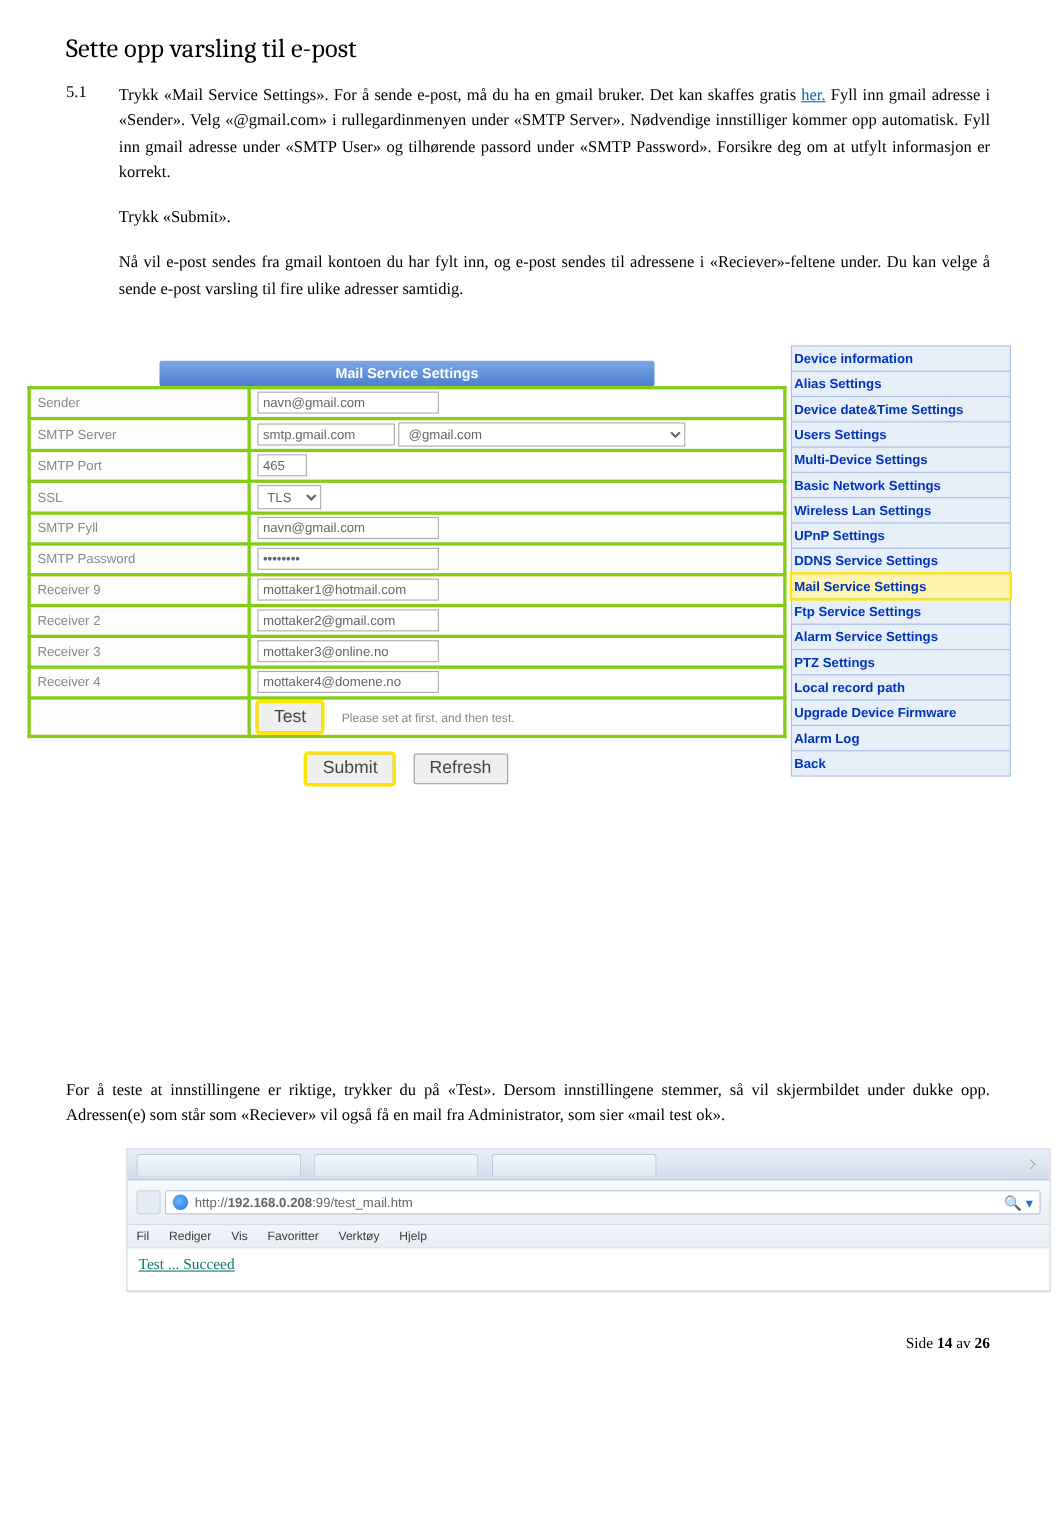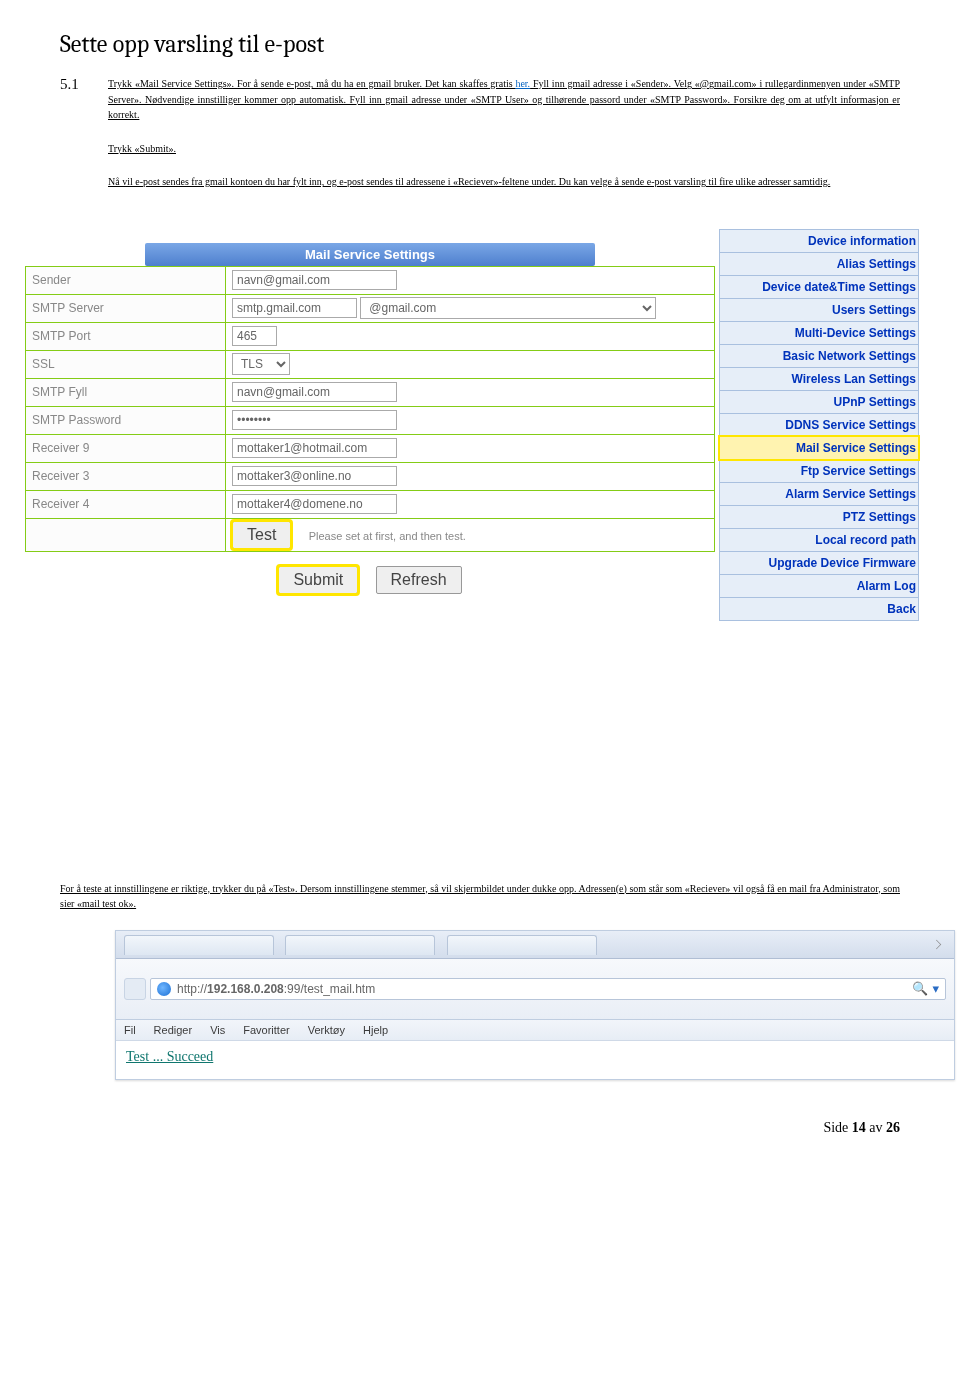--- a/index.html
+++ b/index.html
@@ -21,25 +21,24 @@
     display: flex;
     margin-bottom: 18px;
     justify-content: flex-end;
   }
   .num {
     width: 48px;
     flex-shrink: 0;
     font-size: 15px;
   }
   .para {
-    font-size: 10px;
+    font-size: 15px;
     line-height: 1.55;
     text-align: justify;
     margin-bottom: 18px;
-    text-decoration: underline;
   }
   a.link { color: #0563c1; text-decoration: underline; }
 
   
   .screenshot {
     margin: 12px 0 0 -40px;
     font-family: Arial, sans-serif;
     font-size: 12px;
     color: #333;
     background: #fff;
@@ -60,21 +59,21 @@
     padding: 4px 0;
     border-radius: 2px;
     width: 450px;
     margin: 10px auto 0 auto;
   }
   .form-table {
     border-collapse: collapse;
     width: 100%;
   }
   .form-table td {
-    border: 1px solid #84cc16;
+    border: 3px solid #84cc16;
     padding: 2px 6px;
     vertical-align: middle;
     height: 28px;
   }
   .form-table td.label {
     width: 200px;
     background: #fcfcfc;
     color: #888;
   }
   .form-table input[type=text], .form-table input[type=password], .form-table select {
@@ -124,21 +123,21 @@
     width: 200px;
     flex-shrink: 0;
     padding-top: 2px;
   }
   .sidebar-item {
     border: 1px solid #a9c0df;
     background: #e6eef8;
     color: #0033bb;
     font-weight: bold;
     font-size: 12px;
-    text-align: right;
+    text-align: left;
     padding: 4px 2px;
     margin-bottom: -1px;
     cursor: pointer;
   }
   .sidebar-item.active {
     background: #fff3b0;
     outline: 2px solid #ffe600;
     outline-offset: -1px;
     position: relative;
     z-index: 1;
@@ -175,21 +174,21 @@
     background: linear-gradient(#f2f6fb, #dee7f2);
     border: 1px solid #b7c5d9;
     border-bottom: none;
     border-radius: 3px 3px 0 0;
     vertical-align: bottom;
   }
   .url-bar {
     display: flex;
     align-items: flex-start;
     background: linear-gradient(#f7f9fc, #e9eef6);
-    padding: 19px 8px;
+    padding: 9px 8px;
     border-bottom: 1px solid #bfcde0;
   }
   .url-bar .nav-btn {
     width: 22px; height: 22px;
     border-radius: 3px;
     background: #e4ebf4;
     border: 1px solid #c8d4e4;
     margin-right: 4px;
   }
   .url-box {
@@ -266,21 +265,21 @@
     <table class="form-table">
       <tbody>
           <tr>
         <td class="label">Sender</td>
         <td><input type="text" value="navn@gmail.com" style=""></td>
       </tr>
       <tr>
         <td class="label">SMTP Server</td>
         <td>
           <input type="text" style="width: 125px;" value="smtp.gmail.com">
-          <select style="width:296px">
+          <select style="width:261px">
             <option>@gmail.com</option>
           </select>
         </td>
       </tr>
       <tr>
         <td class="label">SMTP Port</td>
         <td><input type="text" style="width: 45px;" value="465"></td>
       </tr>
       <tr>
         <td class="label">SSL</td>
@@ -294,20 +293,24 @@
         <td class="label">SMTP Fyll</td>
         <td><input type="text" value="navn@gmail.com" style=""></td>
       </tr>
       <tr>
         <td class="label">SMTP Password</td>
         <td><input type="password" value="••••••••" style=""></td>
       </tr>
       <tr>
         <td class="label">Receiver 9</td>
         <td><input type="text" value="mottaker1@hotmail.com" style=""></td>
+      </tr>
+      <tr>
+        <td class="label">Receiver 2</td>
+        <td><input type="text" value="mottaker2@gmail.com" style=""></td>
       </tr>
       <tr>
         <td class="label">Receiver 3</td>
         <td><input type="text" value="mottaker3@online.no" style=""></td>
       </tr>
       <tr>
         <td class="label">Receiver 4</td>
         <td><input type="text" value="mottaker4@domene.no" style=""></td>
       </tr>
       <tr>

